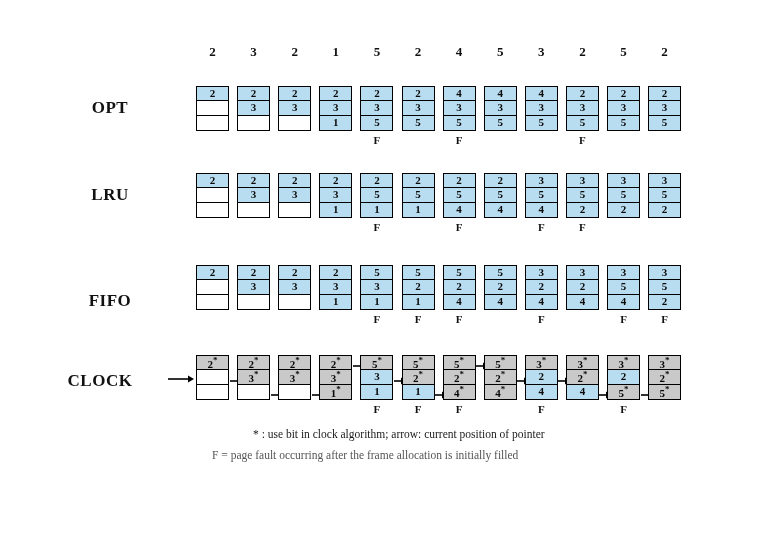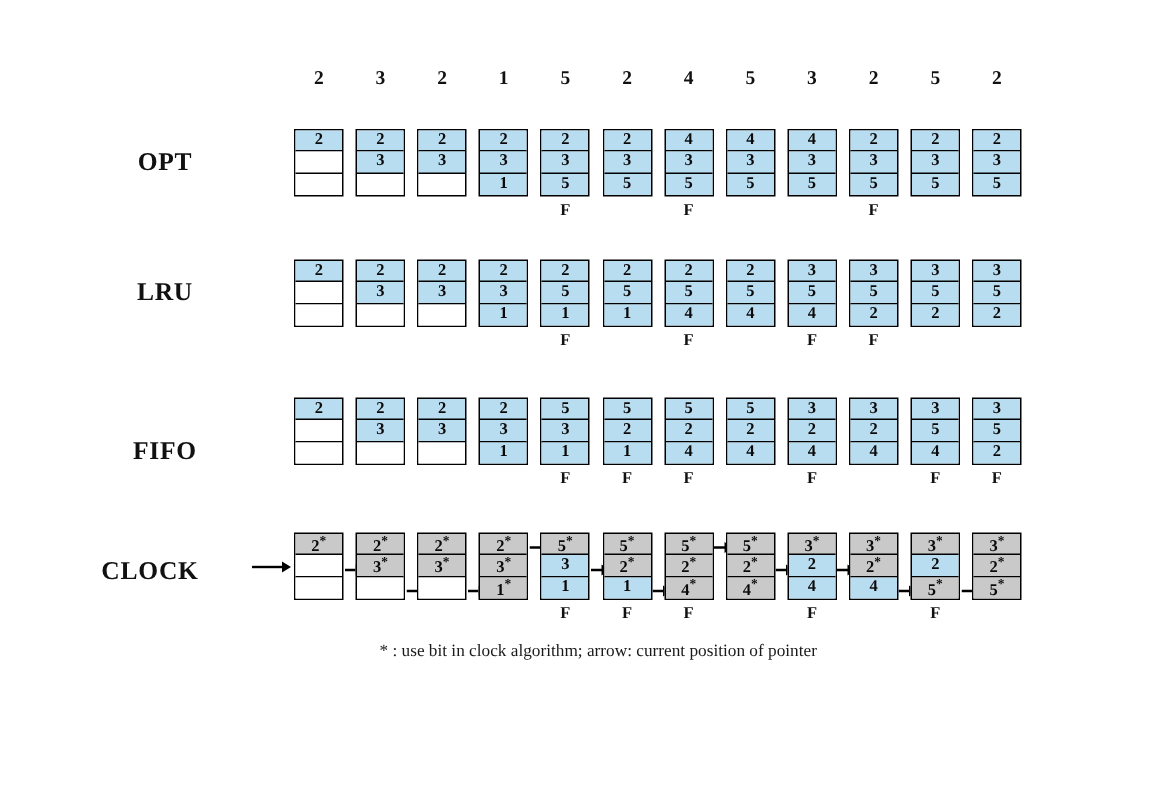--- a/index.html
+++ b/index.html
@@ -398,15 +398,16 @@
           <polygon points="13,5 7,1.4 7,8.6" fill="#000"></polygon>
         </svg></div>
       <div class="frame" style="left: 648.1px; top: 355px;">
         <div class="slot clockfill">3<span class="star">*</span></div>
         <div class="slot clockfill">2<span class="star">*</span></div>
         <div class="slot clockfill">5<span class="star">*</span></div>
       </div>
     </div>
 
   <div class="note" id="note-0" style="left:212px;top:428px;margin-left:41px;">* : use bit in clock algorithm; arrow: current position of pointer</div>
+  <div class="note note2" id="note-1" style="left:212px;top:449px;">F = page fault occurring after the frame allocation is initially filled</div>
 
   <div class="pageno">32</div>
 </div>
 
 </body></html>

